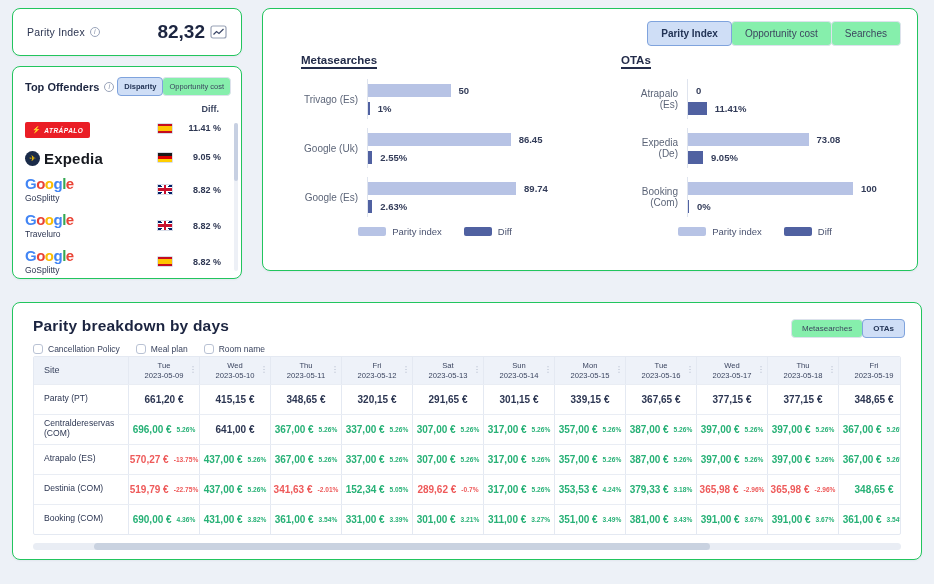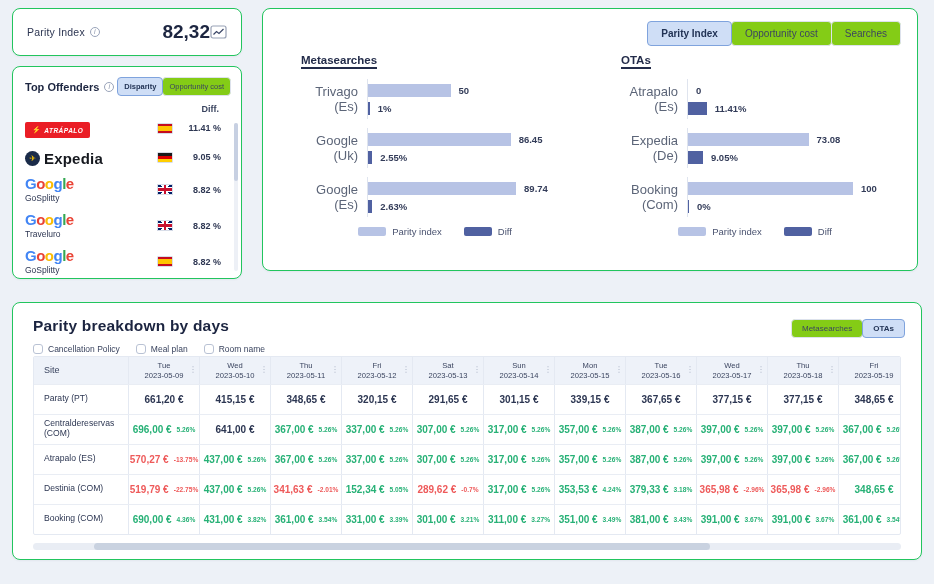--- a/index.html
+++ b/index.html
@@ -3,21 +3,21 @@
 <meta charset="utf-8">
 <style>
   * { box-sizing: border-box; margin: 0; padding: 0; }
   body { font-family: "Liberation Sans", sans-serif; background: #edf1f7; }
   .page { position: relative; width: 934px; height: 584px; background: #edf1f7; overflow: hidden; }
   .card { position: absolute; background: #fff; border: 1px solid #22c55e; border-radius: 8px; box-shadow: 0 1px 2px rgba(30,40,80,.05); }
 
   
   .parity-card { left: 12px; top: 8px; width: 230px; height: 48px; display: flex; align-items: center; padding: 0 14px; }
   .parity-label { font-size: 10.5px; color: #2d3652; letter-spacing: .2px; }
-  .parity-right { margin-left: auto; display: flex; align-items: center; }
+  .parity-right { margin-left: auto; display: flex; align-items: center; gap: 5px; }
   .parity-value { font-size: 19px; font-weight: bold; color: #1c2540; }
 
   .info { display: inline-block; width: 10px; height: 10px; border: 1px solid #9aa4ba; border-radius: 50%;
           color: #8d97ad; font-size: 7px; line-height: 8px; text-align: center; margin-left: 5px; vertical-align: 1px; }
   .info::after { content: "i"; font-style: italic; }
 
   
   .offenders-card { left: 12px; top: 66px; width: 230px; height: 213px; padding: 10px 10px 6px 12px; overflow: hidden; }
   .off-head { display: flex; align-items: center; }
   .off-title { font-size: 11px; font-weight: bold; color: #1c2540; white-space: nowrap; }
@@ -45,35 +45,35 @@
       linear-gradient(90deg, transparent 33%, #fff 33% 67%, transparent 67%),
       linear-gradient(0deg, transparent 26%, #fff 26% 74%, transparent 74%),
       linear-gradient(57deg, transparent 44%, #fff 44% 56%, transparent 56%),
       linear-gradient(-57deg, transparent 44%, #fff 44% 56%, transparent 56%),
       #012169; }
   .off-diff { width: 40px; text-align: right; font-size: 9px; font-weight: bold; color: #2d3652; }
   .v-scroll { position: absolute; right: 3px; top: 56px; width: 4px; height: 148px; background: #edf0f6; border-radius: 2px; }
   .v-thumb { position: absolute; top: 0; left: 0; width: 4px; height: 58px; background: #c7d0e2; border-radius: 2px; }
 
   
-  .tab { background: #84cc16; border: 1px solid #dde2ec; color: #3c465f; border-radius: 4px; margin-left: -1px;
+  .tab { background: #86efac; border: 1px solid #dde2ec; color: #3c465f; border-radius: 4px; margin-left: -1px;
          cursor: pointer; font-family: "Liberation Sans", sans-serif; position: relative; }
   .tab:first-child { margin-left: 0; }
   .tab.active { background: #cfdef6; border-color: #7fa3dd; color: #223355; font-weight: bold; z-index: 1; }
 
   
   .chart-card { left: 262px; top: 8px; width: 656px; height: 263px; padding: 12px 16px 8px; }
   .chart-tabs { display: flex; justify-content: flex-end; }
   .chart-tabs .tab { font-size: 10px; padding: 6px 13px; }
   .charts { display: flex; gap: 52px; padding: 2px 12px 0 22px; margin-top: 2px; }
   .chart { flex: 1; }
   .chart-title { display: inline-block; font-size: 11.5px; font-weight: bold; color: #232c4a;
                  border-bottom: 2px solid #232c4a; padding-bottom: 1px; margin-bottom: 10px; }
   .cgroup { display: flex; align-items: center; margin-bottom: 9px; }
-  .clabel { flex: 0 0 66px; font-size: 13px; color: #5c6578; text-align: right; padding-right: 9px; }
+  .clabel { flex: 0 0 66px; font-size: 10px; color: #5c6578; text-align: right; padding-right: 9px; }
   .cplot { flex: 1; border-left: 1px solid #dfe4ee; margin-right: 36px; padding: 1px 0; }
   .brow { display: flex; align-items: center; height: 16px; margin: 2px 0; }
   .bar { height: 13px; flex: 0 0 auto; }
   .bar-light { background: #b7c3e5; }
   .bar-dark { background: #5061a1; min-width: 1px; }
   .bval { margin-left: 8px; font-size: 9.5px; font-weight: bold; color: #333c59; white-space: nowrap; }
   .legend { display: flex; justify-content: center; gap: 22px; margin-top: 8px; }
   .lg-item { display: inline-flex; align-items: center; gap: 6px; font-size: 9.5px; color: #4a5370; }
   .swatch { width: 28px; height: 9px; border-radius: 2px; display: inline-block; }
 

